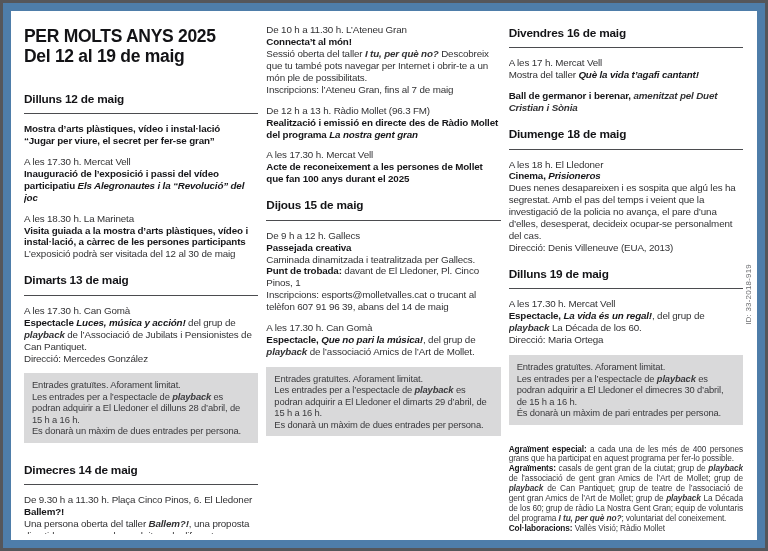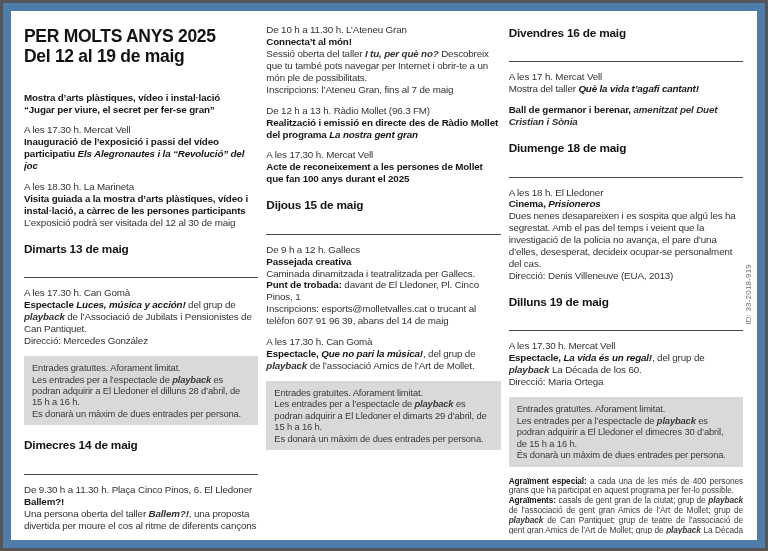--- a/index.html
+++ b/index.html
@@ -24,28 +24,28 @@
   .b{font-weight:700;color:#17171a;}
   .i{font-style:italic;font-weight:bold;}
   .doc-title{
     font-weight:700;color:#131316;
     font-size:17.5px;line-height:1.16;letter-spacing:-0.3px;
     margin:2px 0 25px 0;
   }
   .day{
     font-weight:700;color:#141417;
     font-size:11.8px;letter-spacing:-0.2px;
-    padding-bottom:21px;margin:13px 0 9px 0;
+    padding-bottom:7px;margin:13px 0 9px 0;
     border-bottom:1.5px solid #4b4c4f;
   }
   .col > .day:first-child, .col-blocks > .day:first-child{margin-top:2px;}
   .event{margin:0 0 9px 0;}
   .infobox{
     background:#d9d9da;color:#3a3a3d;
-    padding:6px 8px;margin:3px 0 10px 0;
+    padding:6px 8px;margin:3px 0 20px 0;
     font-size:9.4px;
   }
   .small{
     font-size:8.3px;line-height:1.2;letter-spacing:-0.1px;
     text-align:justify;margin:1px 0 7px 0;color:#3a3a3d;
   }
   .note{
     font-size:8.5px;font-style:italic;color:#2c2c2f;
     margin:2px 0 9px 0;
   }
@@ -61,20 +61,21 @@
 <div class="outer">
   <div class="frame">
     <div class="page">
       <div class="cols">
         <div class="col">
           <div class="col-blocks">
               <div class="doc-title">
                 <div>PER MOLTS ANYS 2025</div>
                 <div>Del 12 al 19 de maig</div>
               </div>
+              <div class="day">Dilluns 12 de maig</div>
               <div class="event"><span class="b">Mostra d’arts plàstiques, vídeo i instal·lació</span><br><span class="b">“Jugar per viure, el secret per fer-se gran”</span></div>
               <div class="event"><span>A les 17.30 h. Mercat Vell</span><br><span class="b">Inauguració de l’exposició i passi del vídeo participatiu </span><span class="b i">Els Alegronautes i la “Revolució” del joc</span></div>
               <div class="event"><span>A les 18.30 h. La Marineta</span><br><span class="b">Visita guiada a la mostra d’arts plàstiques, vídeo i instal·lació, a càrrec de les persones participants</span><br><span>L’exposició podrà ser visitada del 12 al 30 de maig</span></div>
               <div class="day">Dimarts 13 de maig</div>
               <div class="event"><span>A les 17.30 h. Can Gomà</span><br><span class="b">Espectacle </span><span class="b i">Luces, música y acción!</span><span> del grup de </span><span class="i">playback</span><span> de l’Associació de Jubilats i Pensionistes de Can Pantiquet.</span><br><span>Direcció: Mercedes González</span></div>
               <div class="infobox"><span>Entrades gratuïtes. Aforament limitat.</span><br><span>Les entrades per a l’espectacle de </span><span class="i">playback</span><span> es podran adquirir a El Lledoner el dilluns 28 d’abril, de 15 h a 16 h.</span><br><span>Es donarà un màxim de dues entrades per persona.</span></div>
               <div class="day">Dimecres 14 de maig</div>
               <div class="event"><span>De 9.30 h a 11.30 h. Plaça Cinco Pinos, 6. El Lledoner</span><br><span class="b">Ballem?!</span><br><span>Una persona oberta del taller </span><span class="i">Ballem?!</span><span>, una proposta divertida per moure el cos al ritme de diferents cançons i estils musicals.</span><br><br></div>
             </div>
         </div>
@@ -91,21 +92,21 @@
         </div>
         <div class="col">
           <div class="col-blocks">
               <div class="day">Divendres 16 de maig</div>
               <div class="event"><span>A les 17 h. Mercat Vell</span><br><span>Mostra del taller </span><span class="b i">Què la vida t’agafi cantant!</span></div>
               <div class="event"><span class="b">Ball de germanor i berenar,</span><span class="i"> amenitzat pel Duet Cristian i Sònia</span></div>
               <div class="day">Diumenge 18 de maig</div>
               <div class="event"><span>A les 18 h. El Lledoner</span><br><span class="b">Cinema, </span><span class="b i">Prisioneros</span><br><span>Dues nenes desapareixen i es sospita que algú les ha segrestat. Amb el pas del temps i veient que la investigació de la policia no avança, el pare d’una d’elles, desesperat, decideix ocupar-se personalment del cas.</span><br><span>Direcció: Denis Villeneuve (EUA, 2013)</span></div>
               <div class="day">Dilluns 19 de maig</div>
               <div class="event"><span>A les 17.30 h. Mercat Vell</span><br><span class="b">Espectacle, </span><span class="b i">La vida és un regal!</span><span>, del grup de </span><span class="i">playback</span><span> La Década de los 60.</span><br><span>Direcció: Maria Ortega</span></div>
-              <div class="infobox"><span>Entrades gratuïtes. Aforament limitat.</span><br><span>Les entrades per a l’espectacle de </span><span class="i">playback</span><span> es podran adquirir a El Lledoner el dimecres 30 d’abril, de 15 h a 16 h.</span><br><span>És donarà un màxim de dues entrades per persona.</span></div>
+              <div class="infobox"><span>Entrades gratuïtes. Aforament limitat.</span><br><span>Les entrades per a l’espectacle de </span><span class="i">playback</span><span> es podran adquirir a El Lledoner el dimecres 30 d’abril, de 15 h a 16 h.</span><br><span>És donarà un màxim de pari entrades per persona.</span></div>
               <div class="small"><span class="b">Agraïment especial:</span><span> a cada una de les més de 400 persones grans que ha participat en aquest programa per fer-lo possible.</span><br><span class="b">Agraïments:</span><span> casals de gent gran de la ciutat; grup de </span><span class="i">playback</span><span> de l’associació de gent gran Amics de l’Art de Mollet; grup de </span><span class="i">playback</span><span> de Can Pantiquet; grup de teatre de l’associació de gent gran Amics de l’Art de Mollet; grup de </span><span class="i">playback</span><span> La Década de los 60; grup de ràdio La Nostra Gent Gran; equip de voluntaris del programa </span><span class="i">I tu, per què no?</span><span>; voluntariat del coneixement.</span><br><span class="b">Col·laboracions:</span><span> Vallès Visió; Ràdio Mollet</span></div>
               <div class="note"><span>Totes les activitats són gratuïtes. L’aforament dels espais tancats és limitat.</span></div>
             </div>
 
         </div>
       </div>
       <div class="vertical-id">ID: 33-2018-919</div>
     </div>
   </div>
 </div>

